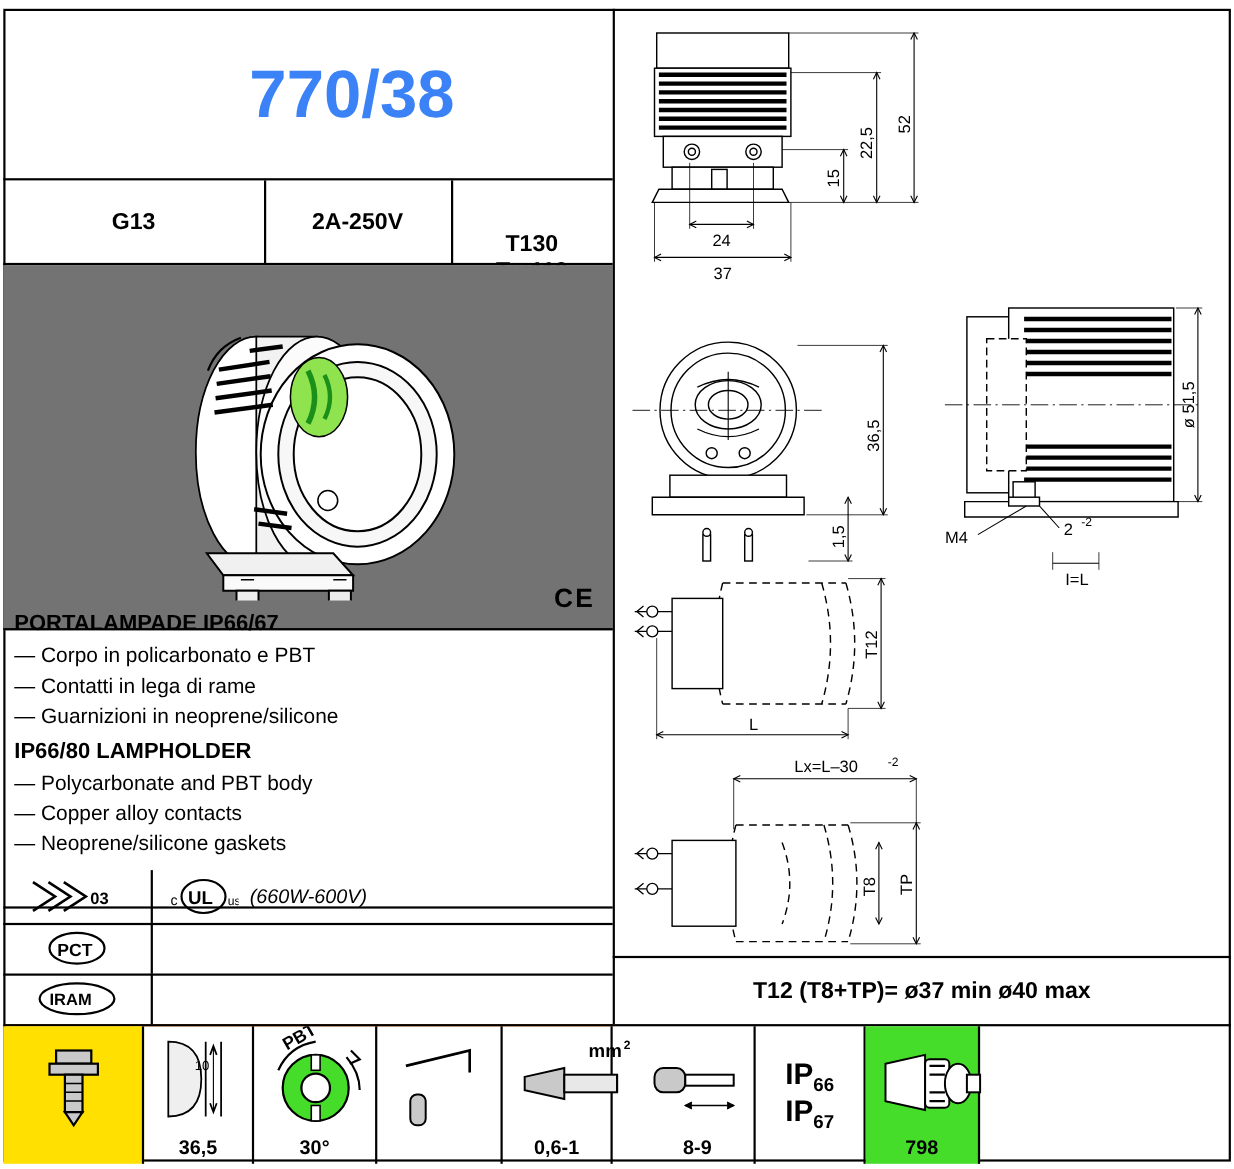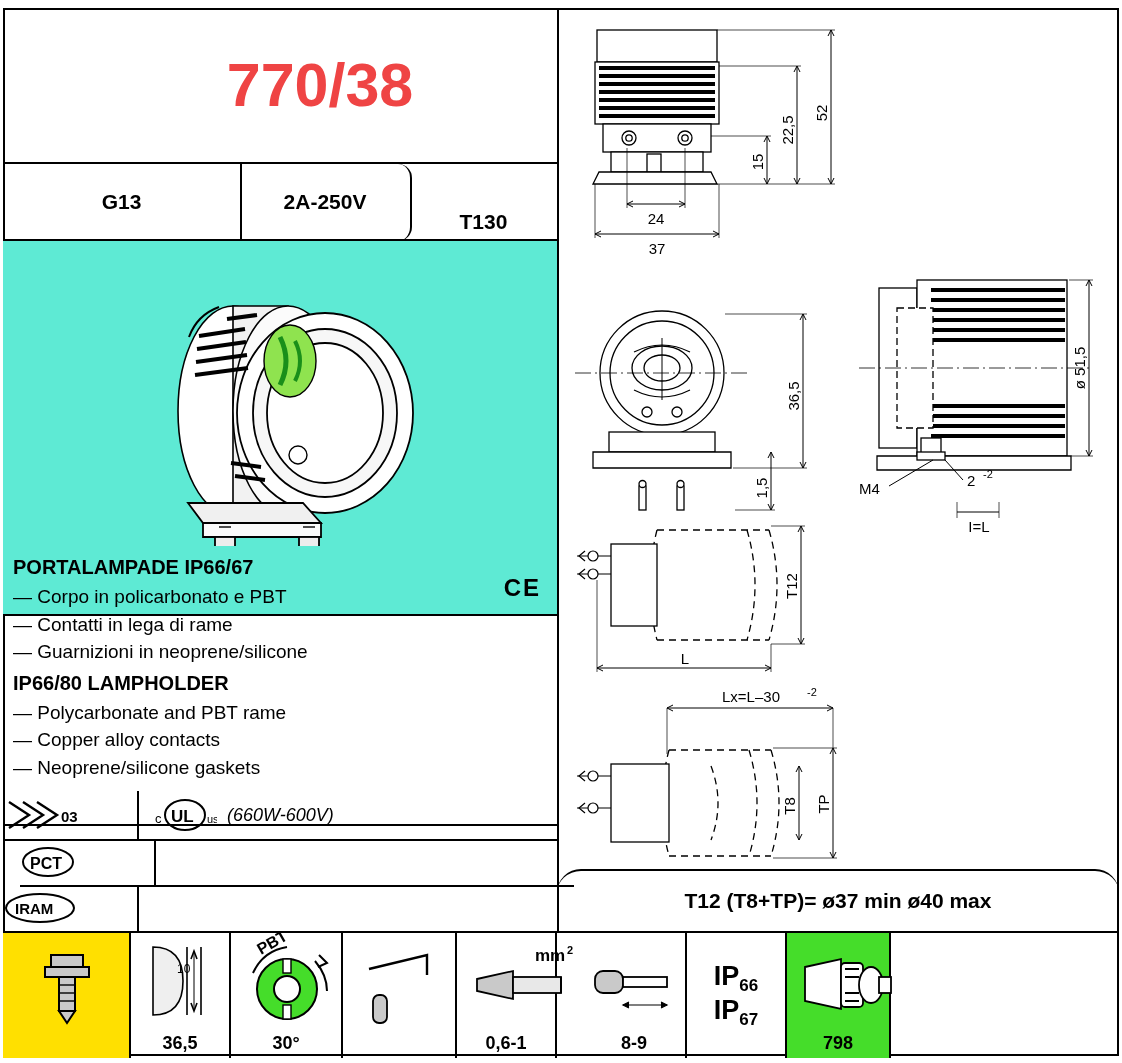--- a/index.html
+++ b/index.html
@@ -4,50 +4,50 @@
 <style>
   html,body{margin:0;padding:0;background:#fff;}
   body{font-family:"Liberation Sans",sans-serif;color:#000;}
   .page{position:relative;width:1122px;height:1063px;overflow:hidden;background:#fff;}
   .bk{position:absolute;box-sizing:border-box;}
 
   
   .outer{left:3px;top:8px;width:1116px;height:1048px;border:2px solid #000;}
   .title-cell{left:3px;top:8px;width:554px;height:156px;border-bottom:2px solid #000;}
   .title{position:absolute;left:0;top:42px;width:634px;text-align:center;
-         font-size:61px;font-weight:bold;color:#ef4444;letter-spacing:0px;}
+         font-size:61px;font-weight:bold;color:#3b82f6;letter-spacing:0px;}
   .spec-row{left:3px;top:164px;width:554px;height:77px;border-bottom:2px solid #000;}
   .spec-c{position:absolute;top:0;height:77px;display:flex;align-items:center;justify-content:center;
           font-size:21px;font-weight:bold;text-align:center;line-height:1.15;}
   .spec-c.c1{left:0;width:237px;border-right:2px solid #000;}
-  .spec-c.c2{left:237px;width:170px;border-right:2px solid #000;border-radius:14px;}
+  .spec-c.c2{left:237px;width:170px;border-right:2px solid #000;}
   .spec-c.c3{left:407px;width:147px;margin-top:32px;}
 
-  .photo{left:3px;top:241px;width:554px;height:375px;background:#5eead4;border-bottom:2px solid #000;}
+  .photo{left:3px;top:241px;width:554px;height:332px;background:#737373;border-bottom:2px solid #000;}
   .ce{position:absolute;right:16px;bottom:12px;font-size:24px;font-weight:bold;letter-spacing:2px;}
 
   .desc{left:3px;top:548px;width:554px;height:278px;padding:8px 10px 0 10px;border-bottom:2px solid #000;}
   .desc h3{margin:0 0 4px 0;font-size:20px;font-weight:bold;}
   .desc ul{list-style:none;margin:0 0 6px 0;padding:0;}
   .desc li{font-size:19px;line-height:1.45;white-space:nowrap;}
 
   .certs{left:3px;top:791px;width:554px;height:140px;}
   .cert-row{position:absolute;left:0;width:554px;height:46px;border-bottom:2px solid #000;}
   .cert-row.r1{top:0;height:48px;}
-  .cert-row.r2{top:48px;height:46px;margin-left:17px;}
+  .cert-row.r2{top:48px;height:46px;}
   .cert-row.r3{top:94px;height:46px;border-bottom:2px solid #f97316;}
   .cert-left{position:absolute;left:0;top:0;height:100%;width:134px;border-right:2px solid #000;
-             display:flex;align-items:center;}
+             display:flex;align-items:center;justify-content:center;}
   .cert-right{position:absolute;left:134px;top:0;height:100%;width:420px;display:flex;align-items:center;gap:10px;padding-left:18px;box-sizing:border-box;}
   .ul-text{font-size:18px;font-style:italic;}
 
   
   .right{left:557px;top:8px;width:562px;height:923px;border-left:2px solid #000;}
   .tech-note{position:absolute;left:557px;top:869px;width:562px;height:62px;border-top:2px solid #000;
-             display:flex;align-items:center;justify-content:center;font-size:21px;font-weight:bold;border-radius:24px;}
+             display:flex;align-items:center;justify-content:center;font-size:21px;font-weight:bold;}
 
   
   .strip{left:3px;top:931px;width:1116px;height:125px;border-top:2px solid #000;}
   .cell{position:absolute;top:0;height:125px;border-right:2px solid #000;box-sizing:border-box;}
   .cell .cap{position:absolute;left:0;bottom:4px;width:100%;text-align:center;font-size:18px;font-weight:bold;}
   .c-yellow{background:#ffe000;}
   .c-green{background:#45dd2a;}
   .ipbox{font-size:27px;font-weight:bold;line-height:1.05;text-align:center;}
   .ipbox sub{font-size:17px;}
 
@@ -126,21 +126,21 @@
 
   <div class="bk desc">
     <h3>PORTALAMPADE IP66/67</h3>
     <ul>
       <li>— Corpo in policarbonato e PBT</li>
       <li>— Contatti in lega di rame</li>
       <li>— Guarnizioni in neoprene/silicone</li>
     </ul>
     <h3>IP66/80 LAMPHOLDER</h3>
     <ul>
-      <li>— Polycarbonate and PBT rame</li>
+      <li>— Polycarbonate and PBT body</li>
       <li>— Copper alloy contacts</li>
       <li>— Neoprene/silicone gaskets</li>
     </ul>
   </div>
 
   <div class="bk certs">
     <div class="cert-row r1">
       <div class="cert-left">
         <svg width="92" height="34" viewBox="0 0 92 34">
           <g stroke="#000" stroke-width="2.4" fill="none">

